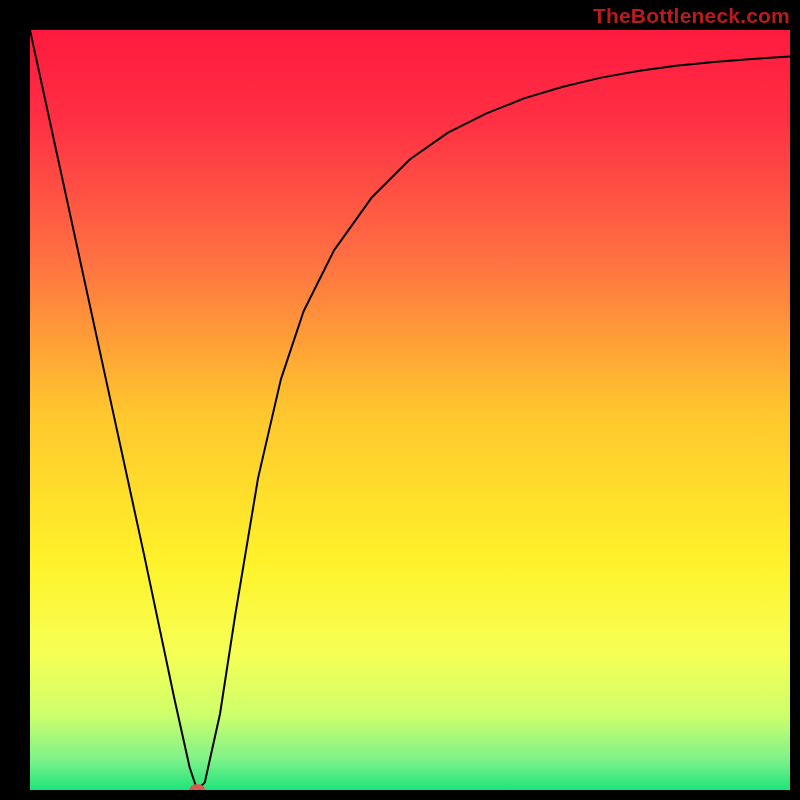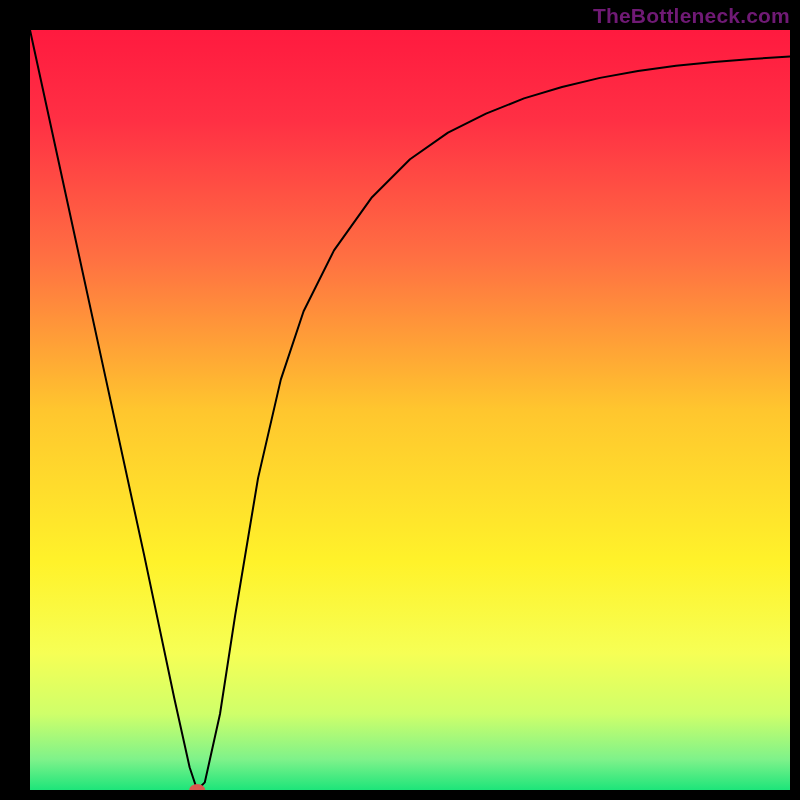--- a/index.html
+++ b/index.html
@@ -15,21 +15,21 @@
     position: relative;
     width: 800px;
     height: 800px;
   }
   .attribution {
     position: absolute;
     top: 4px;
     right: 10px;
     font-size: 21px;
     font-weight: 600;
-    color: #701a75;
+    color: #b91c1c;
     letter-spacing: 0.2px;
     z-index: 10;
   }
   svg {
     position: absolute;
     inset: 0;
   }
 </style>
 </head>
 <body>

